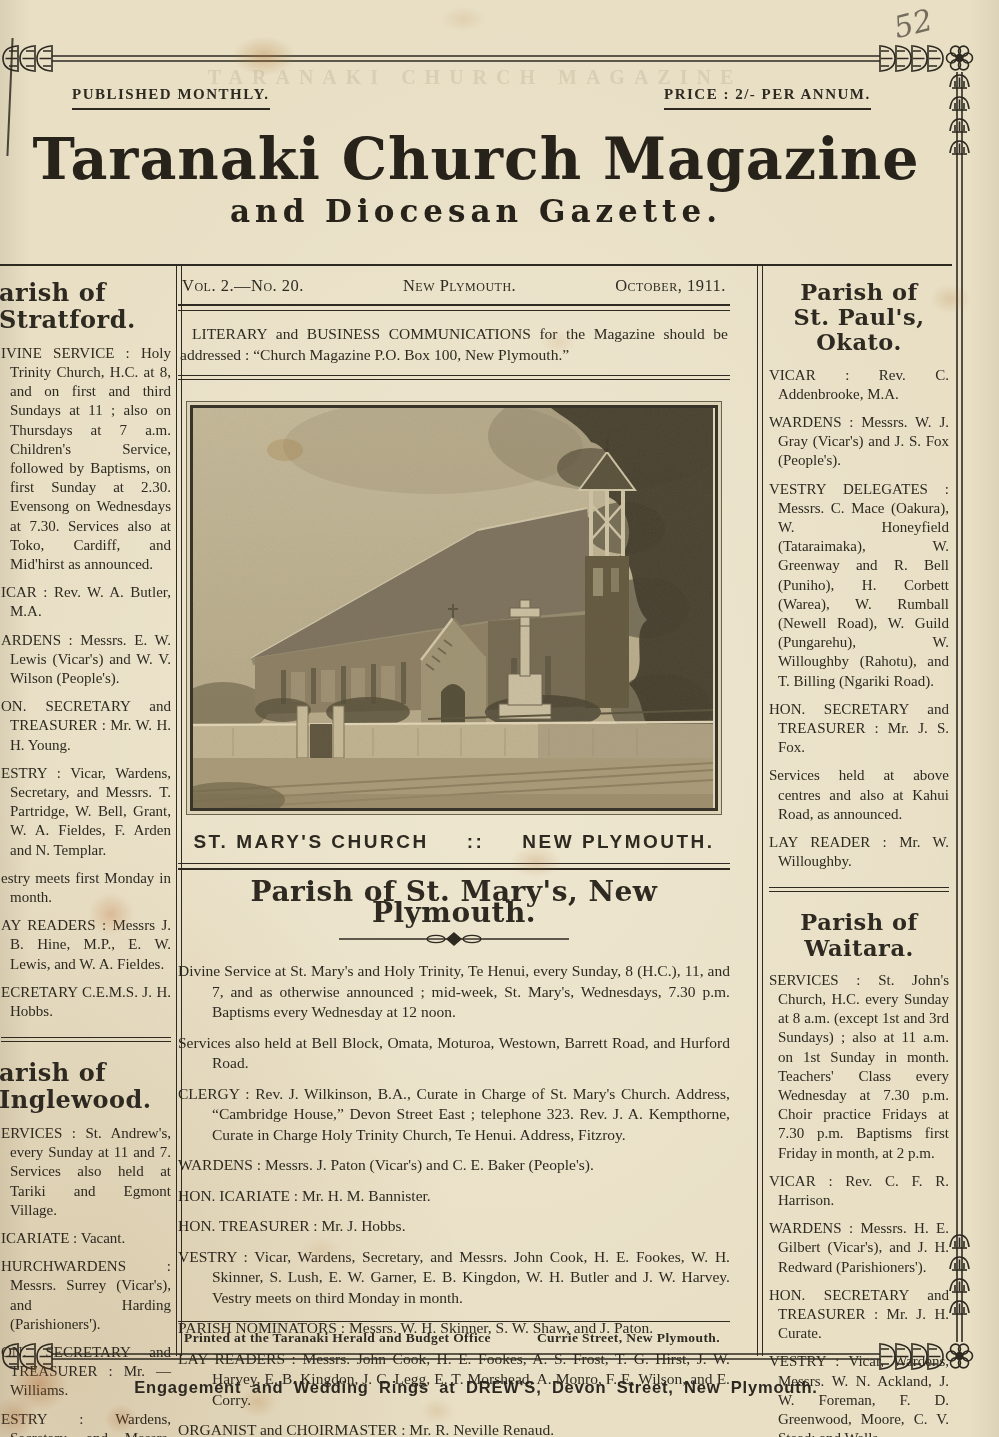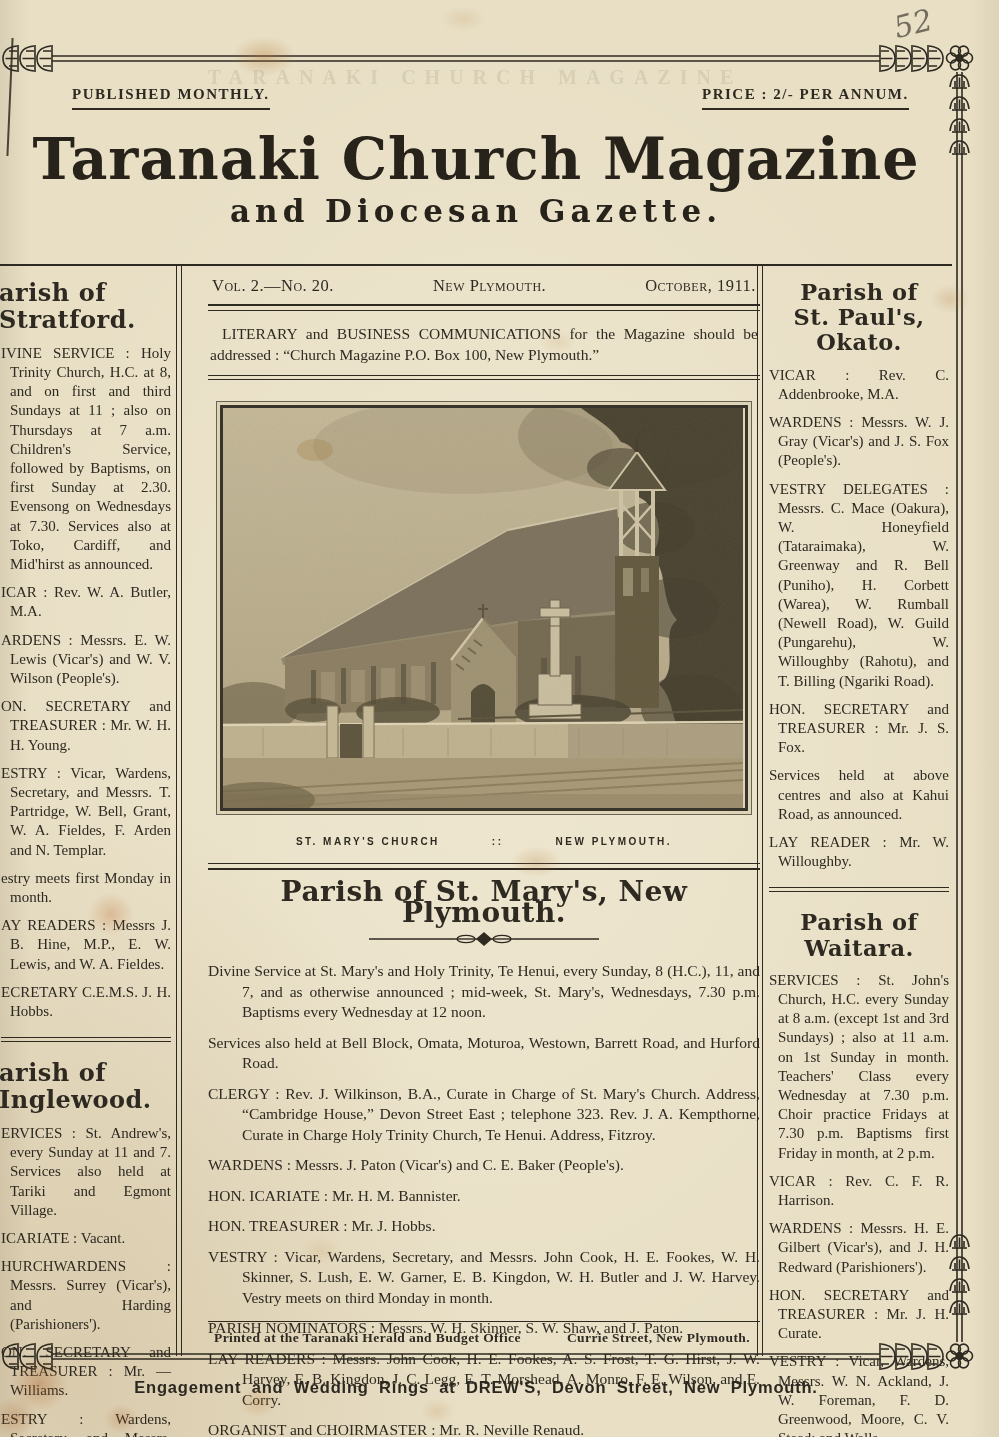--- a/index.html
+++ b/index.html
@@ -15,41 +15,41 @@
   .abs { position:absolute; }
   .rule { background:#2e2a21; }
   .stain { position:absolute; border-radius:50%; pointer-events:none; }
 
   
   .pub-label, .price-label {
     position:absolute; top:86px; font-size:15px; font-weight:bold; letter-spacing:1.5px;
     border-bottom:2px solid #2e2a21; padding-bottom:5px; white-space:nowrap;
   }
   .pub-label { left:72px; }
-  .price-label { left:664px;margin-left:38px; }
+  .price-label { left:664px; }
   .handwritten { position:absolute; left:894px; top:6px; font-family:"DejaVu Serif",serif; font-style:italic;
     font-size:30px; color:rgba(95,88,74,.85); transform:rotate(-14deg); }
   .bleed { position:absolute; top:66px; left:0; width:950px; text-align:center; font-size:20px;
     letter-spacing:9px; font-weight:bold; color:rgba(70,58,34,.10); font-variant:small-caps; }
 
   .masthead { position:absolute; top:128px; left:0; width:952px; text-align:center;
     font-family:"DejaVu Serif",serif; font-weight:bold; color:#27231b; }
   .masthead .title { font-size:57px; letter-spacing:1px; line-height:1.1; }
   .masthead .subtitle { font-size:31px; letter-spacing:5px; margin-top:2px; }
 
   
   .rule-masthead { left:0; top:264px; width:952px; height:2px; }
   .vr { top:264px; height:1092px; width:1.4px; }
   .vr.a1 { left:176px; } .vr.a2 { left:181px; }
   .vr.b1 { left:757px; } .vr.b2 { left:762px; }
 
   
   .col { position:absolute; top:274px; text-align:justify; }
   .col-left  { left:1px;  width:170px; height:1082px; font-size:15px; line-height:19.2px; }
-  .col-center{ left:208px; width:552px; height:1082px; font-size:15.5px; line-height:20.5px; }
+  .col-center{ left:178px; width:552px; height:1082px; font-size:15.5px; line-height:20.5px; }
   .col-right { left:769px; width:180px; height:1082px; font-size:15px; line-height:19.2px; }
 
   .parish-head { font-family:"DejaVu Serif",serif; font-weight:bold; text-align:center;
     font-size:24px; line-height:1.12; margin:6px 12px 10px; letter-spacing:.5px; }
   .col-left .parish-head { text-align:left; margin-left:-2px; }
 
   .para { margin:0 0 9px; }
   .para.side { padding-left:9px; text-indent:-9px; }
   .para.main { padding-left:34px; text-indent:-34px; margin-bottom:10px; }
 
@@ -59,22 +59,22 @@
   .issue-row { display:flex; justify-content:space-between; font-variant:small-caps; font-size:16.5px;
     letter-spacing:.5px; padding:2px 4px 0; }
   .rule-thickthin { height:4px; border-top:2.2px solid #2e2a21; border-bottom:1px solid #2e2a21; margin-top:7px; }
   .notice { margin:12px 2px 0; text-indent:12px; font-size:15.5px; line-height:21px; }
   .rule-under-notice { height:3px; border-top:1.8px solid #2e2a21; border-bottom:1px solid #2e2a21; margin-top:10px; }
 
   .photo-frame { margin:21px auto 0; width:528px; border:1px solid #6c6452; padding:3px; background:#ddd3b6; }
   .photo-inner { border:3px solid #39342a; }
   .photo-inner svg { display:block; }
 
-  .caption-row { display:flex; justify-content:center; gap:52px; margin-top:17px;
-    font-family:"Liberation Sans",sans-serif; font-weight:bold; font-size:10px; letter-spacing:2.5px; text-align:center;}
+  .caption-row { display:flex; justify-content:center; gap:38px; margin-top:17px;
+    font-family:"Liberation Sans",sans-serif; font-weight:bold; font-size:19px; letter-spacing:2.5px; text-align:center;}
   .rule-under-caption { height:4px; border-top:1px solid #2e2a21; border-bottom:2.2px solid #2e2a21; margin-top:11px; }
 
   .stmarys-head { font-family:"DejaVu Serif",serif; font-weight:bold; font-size:28px; text-align:center;
     margin-top:12px; letter-spacing:.5px; }
   .ornament-divider { display:block; margin:8px auto 14px; }
 
   .printer-row { position:absolute; left:0; bottom:0; width:100%; border-top:1.6px solid #2e2a21;
     display:flex; justify-content:space-between; padding:6px 10px 8px 6px; box-sizing:border-box;
     font-size:13.5px; font-weight:bold; letter-spacing:.4px; }
 

